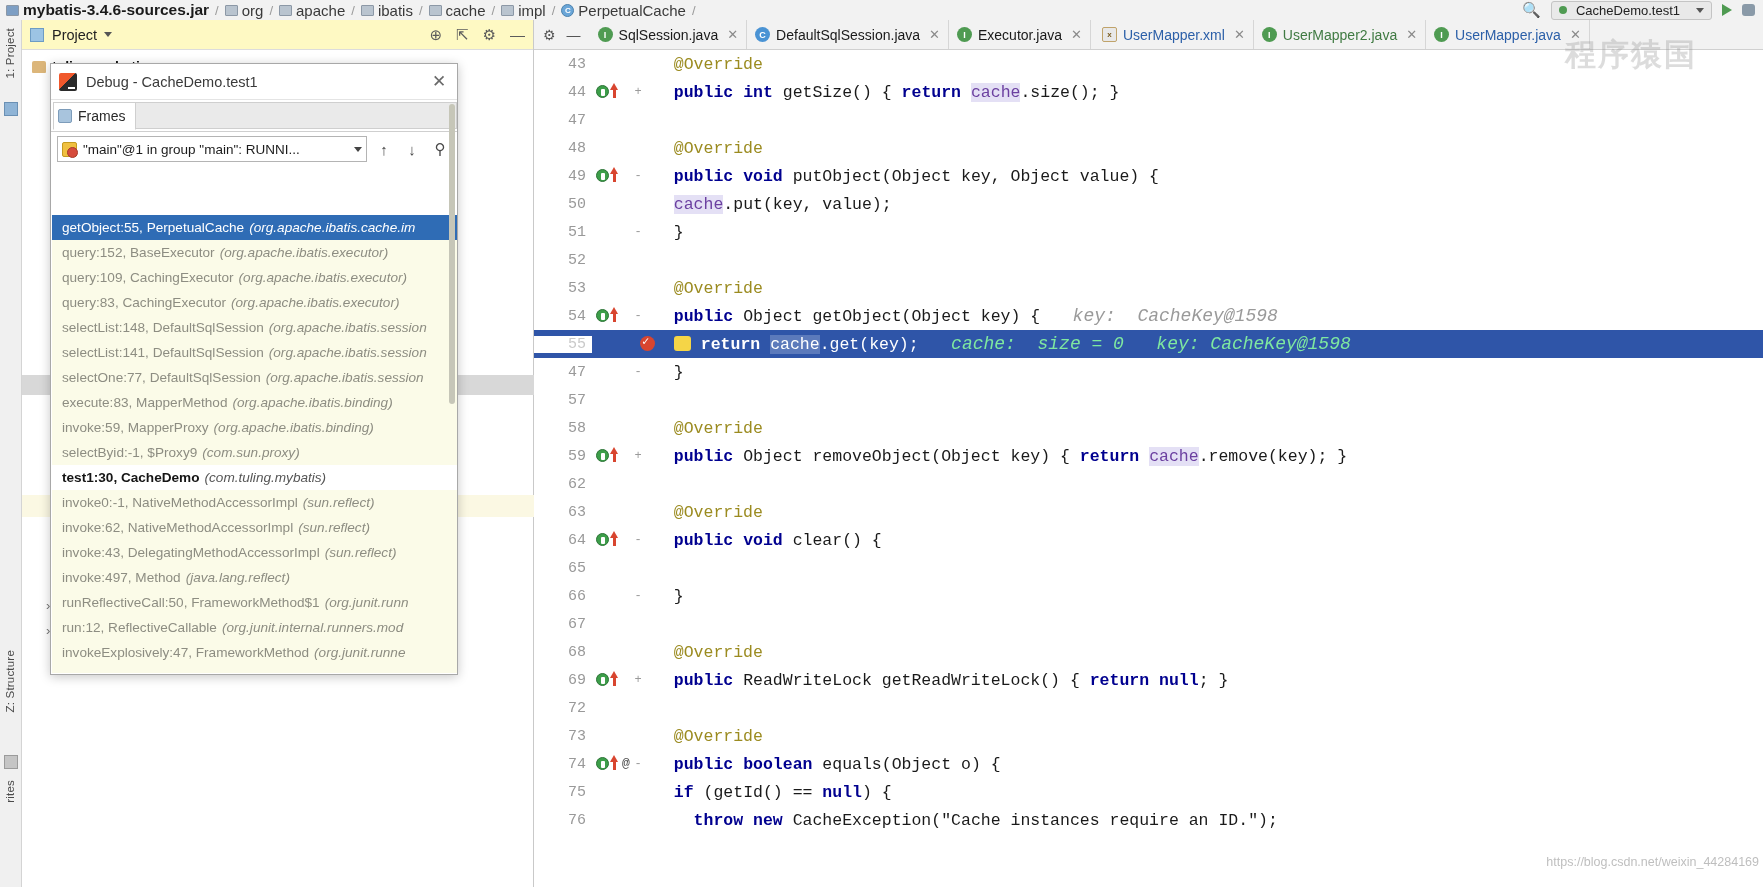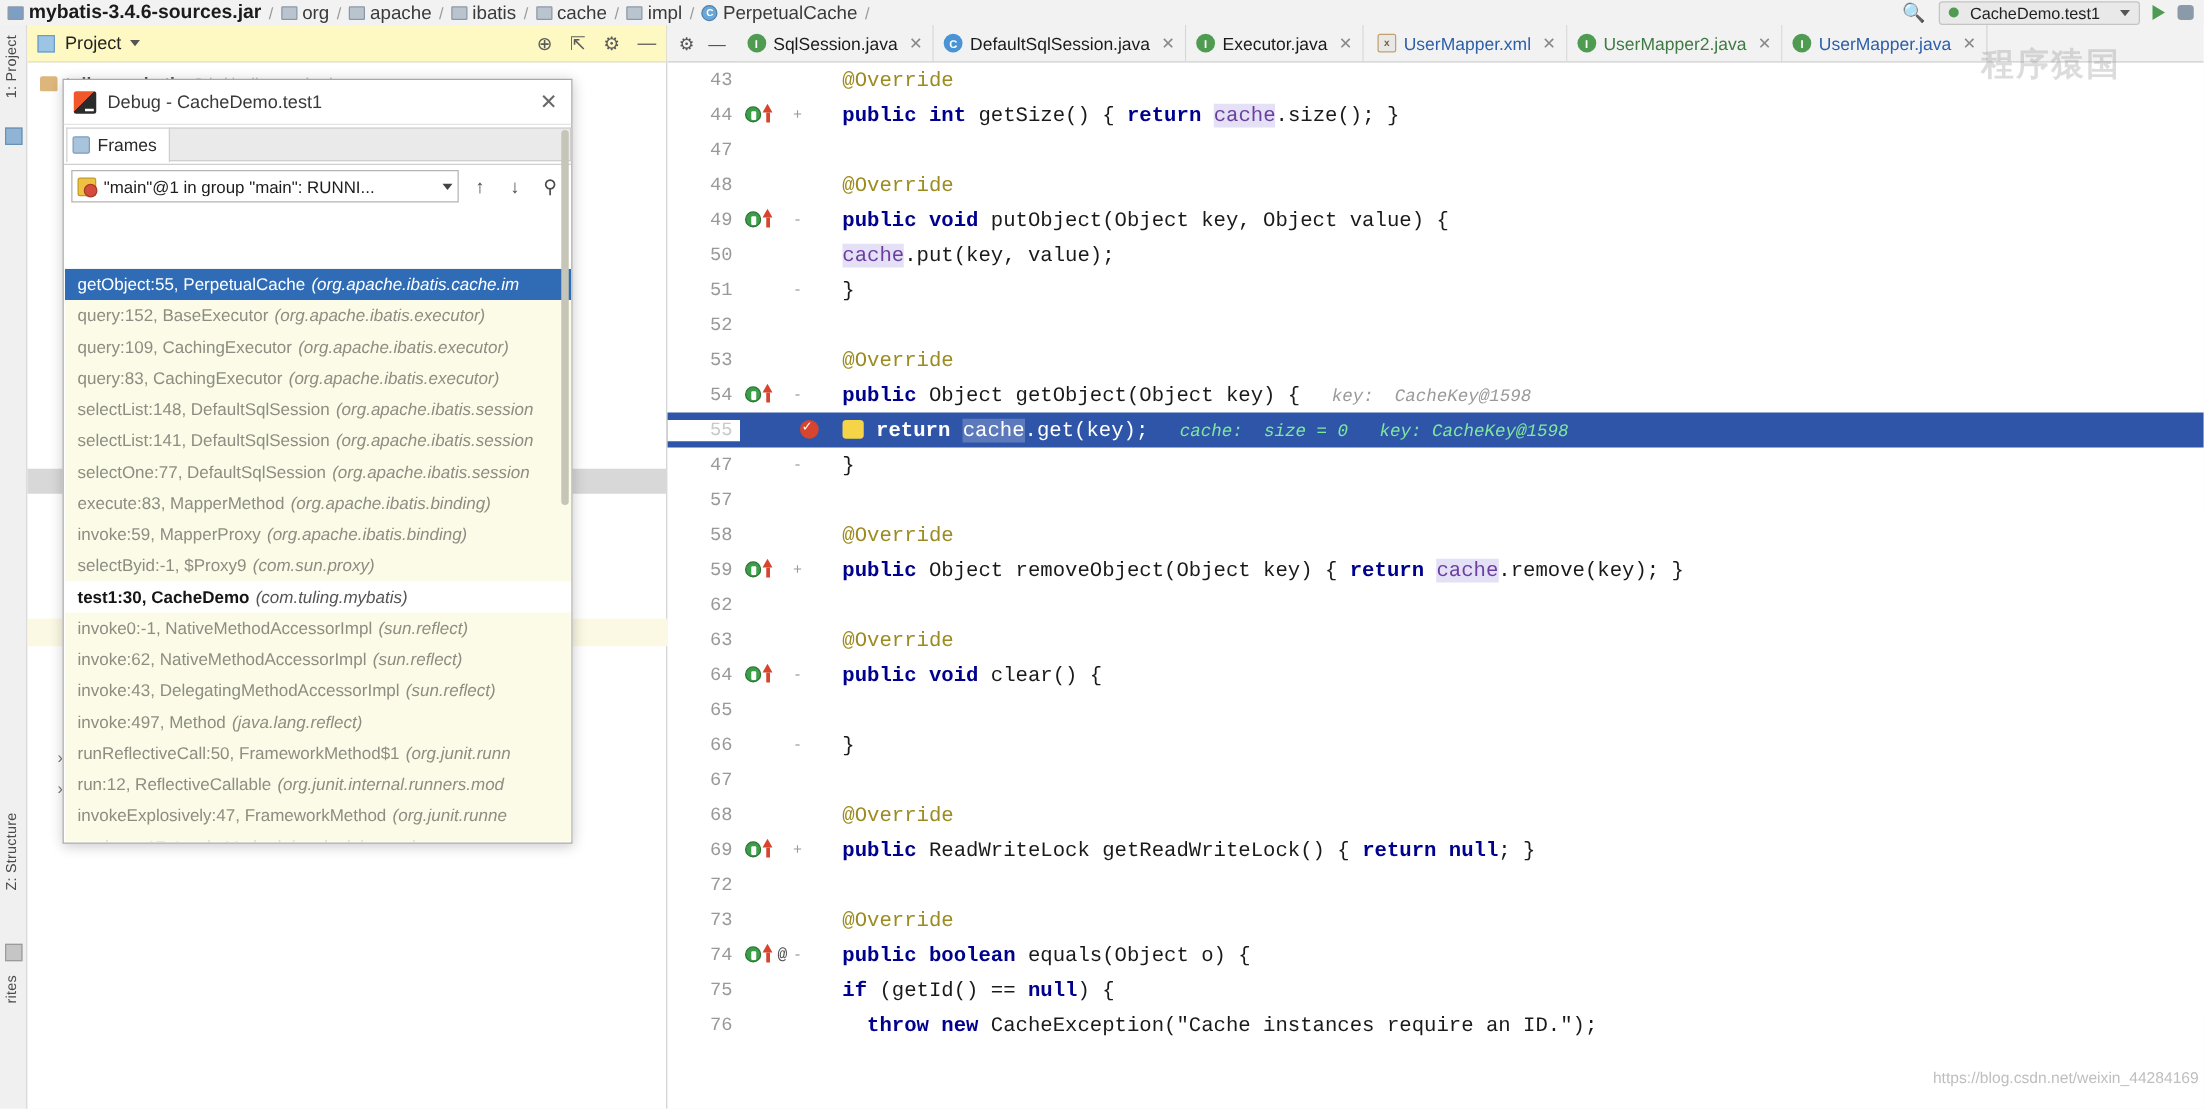--- a/index.html
+++ b/index.html
@@ -125,38 +125,38 @@
   .ln.hl { background:#2f55a8; }
   .ln.hl .gut { color:#c9c9c9; background:#fff; }
   .ln.hl .src { color:#fff; }
   .ln.hl .kw { color:#fff; font-weight:bold; }
   .ln.hl .fld { background:rgba(255,255,255,.22); color:#fff; }
   .ln.hl .inl { color:#7fe8a0; font-style:italic; }
 
   .kw { color:#00008f; font-weight:bold; }
   .ann { color:#9b8b20; }
   .fld { color:#6b3fa0; background:#e4e0f5; }
-  .inl { color:#9a9a9a; font-style:italic; font-size:14px; }
+  .inl { color:#9a9a9a; font-style:italic; font-size:18px; }
 
   .bp-green { position:absolute; left:4px; top:7px; width:13px;height:13px;border-radius:50%;
     background:#3c9e49; border:1px solid #2c7436; }
   .bp-green:after{content:"";position:absolute;left:4px;top:3px;width:4px;height:7px;
     background:#fff;border-radius:1px;}
   .arr-up { position:absolute; left:18px; top:5px; width:0;height:0;
     border-left:4px solid transparent;border-right:4px solid transparent;
     border-bottom:7px solid #d8452f; }
   .arr-up:after{content:"";position:absolute;left:-1.5px;top:7px;width:3px;height:8px;background:#d8452f;}
   .bp-red { position:absolute; left:48px; top:6px; width:15px;height:15px;border-radius:50%;
     background:#d8452f; }
   .bp-red:after{content:"✓";position:absolute;left:2px;top:-2px;color:#fff;font-size:12px;font-weight:bold;}
   .at-sym { position:absolute; left:30px; top:6px; font-size:13px; color:#4a4a4a; }
 
   .wm { position:absolute; font-family:"Liberation Sans",sans-serif; font-weight:bold;
     color:rgba(150,150,150,.33); pointer-events:none; user-select:none; }
-  .wm-top { right:66px; top:14px; font-size:26px; letter-spacing:2px; }
+  .wm-top { right:66px; top:14px; font-size:31px; letter-spacing:2px; }
   .wm-url { right:4px; bottom:18px; font-size:12.5px; color:rgba(150,150,150,.62); font-weight:normal; }
   .topright { position:absolute; right:0; top:0; width:330px; height:20px;
     background:#f2f2f2; display:flex; align-items:center; justify-content:flex-end;
     gap:10px; padding-right:8px; }
   .run-cfg { display:flex; align-items:center; gap:9px; background:#e9e9e9;
     border:1px solid #c4c4c4; border-radius:3px; padding:1px 7px; font-size:13px; color:#222; }
   .run-dot { width:8px;height:8px;border-radius:50%;background:#4f9b52; }
   .tri-green { width:0;height:0;border-top:6px solid transparent;border-bottom:6px solid transparent;
     border-left:10px solid #4f9b52; }
   .bug-ico { width:13px;height:12px;background:#8a9aa8;border-radius:3px; }

